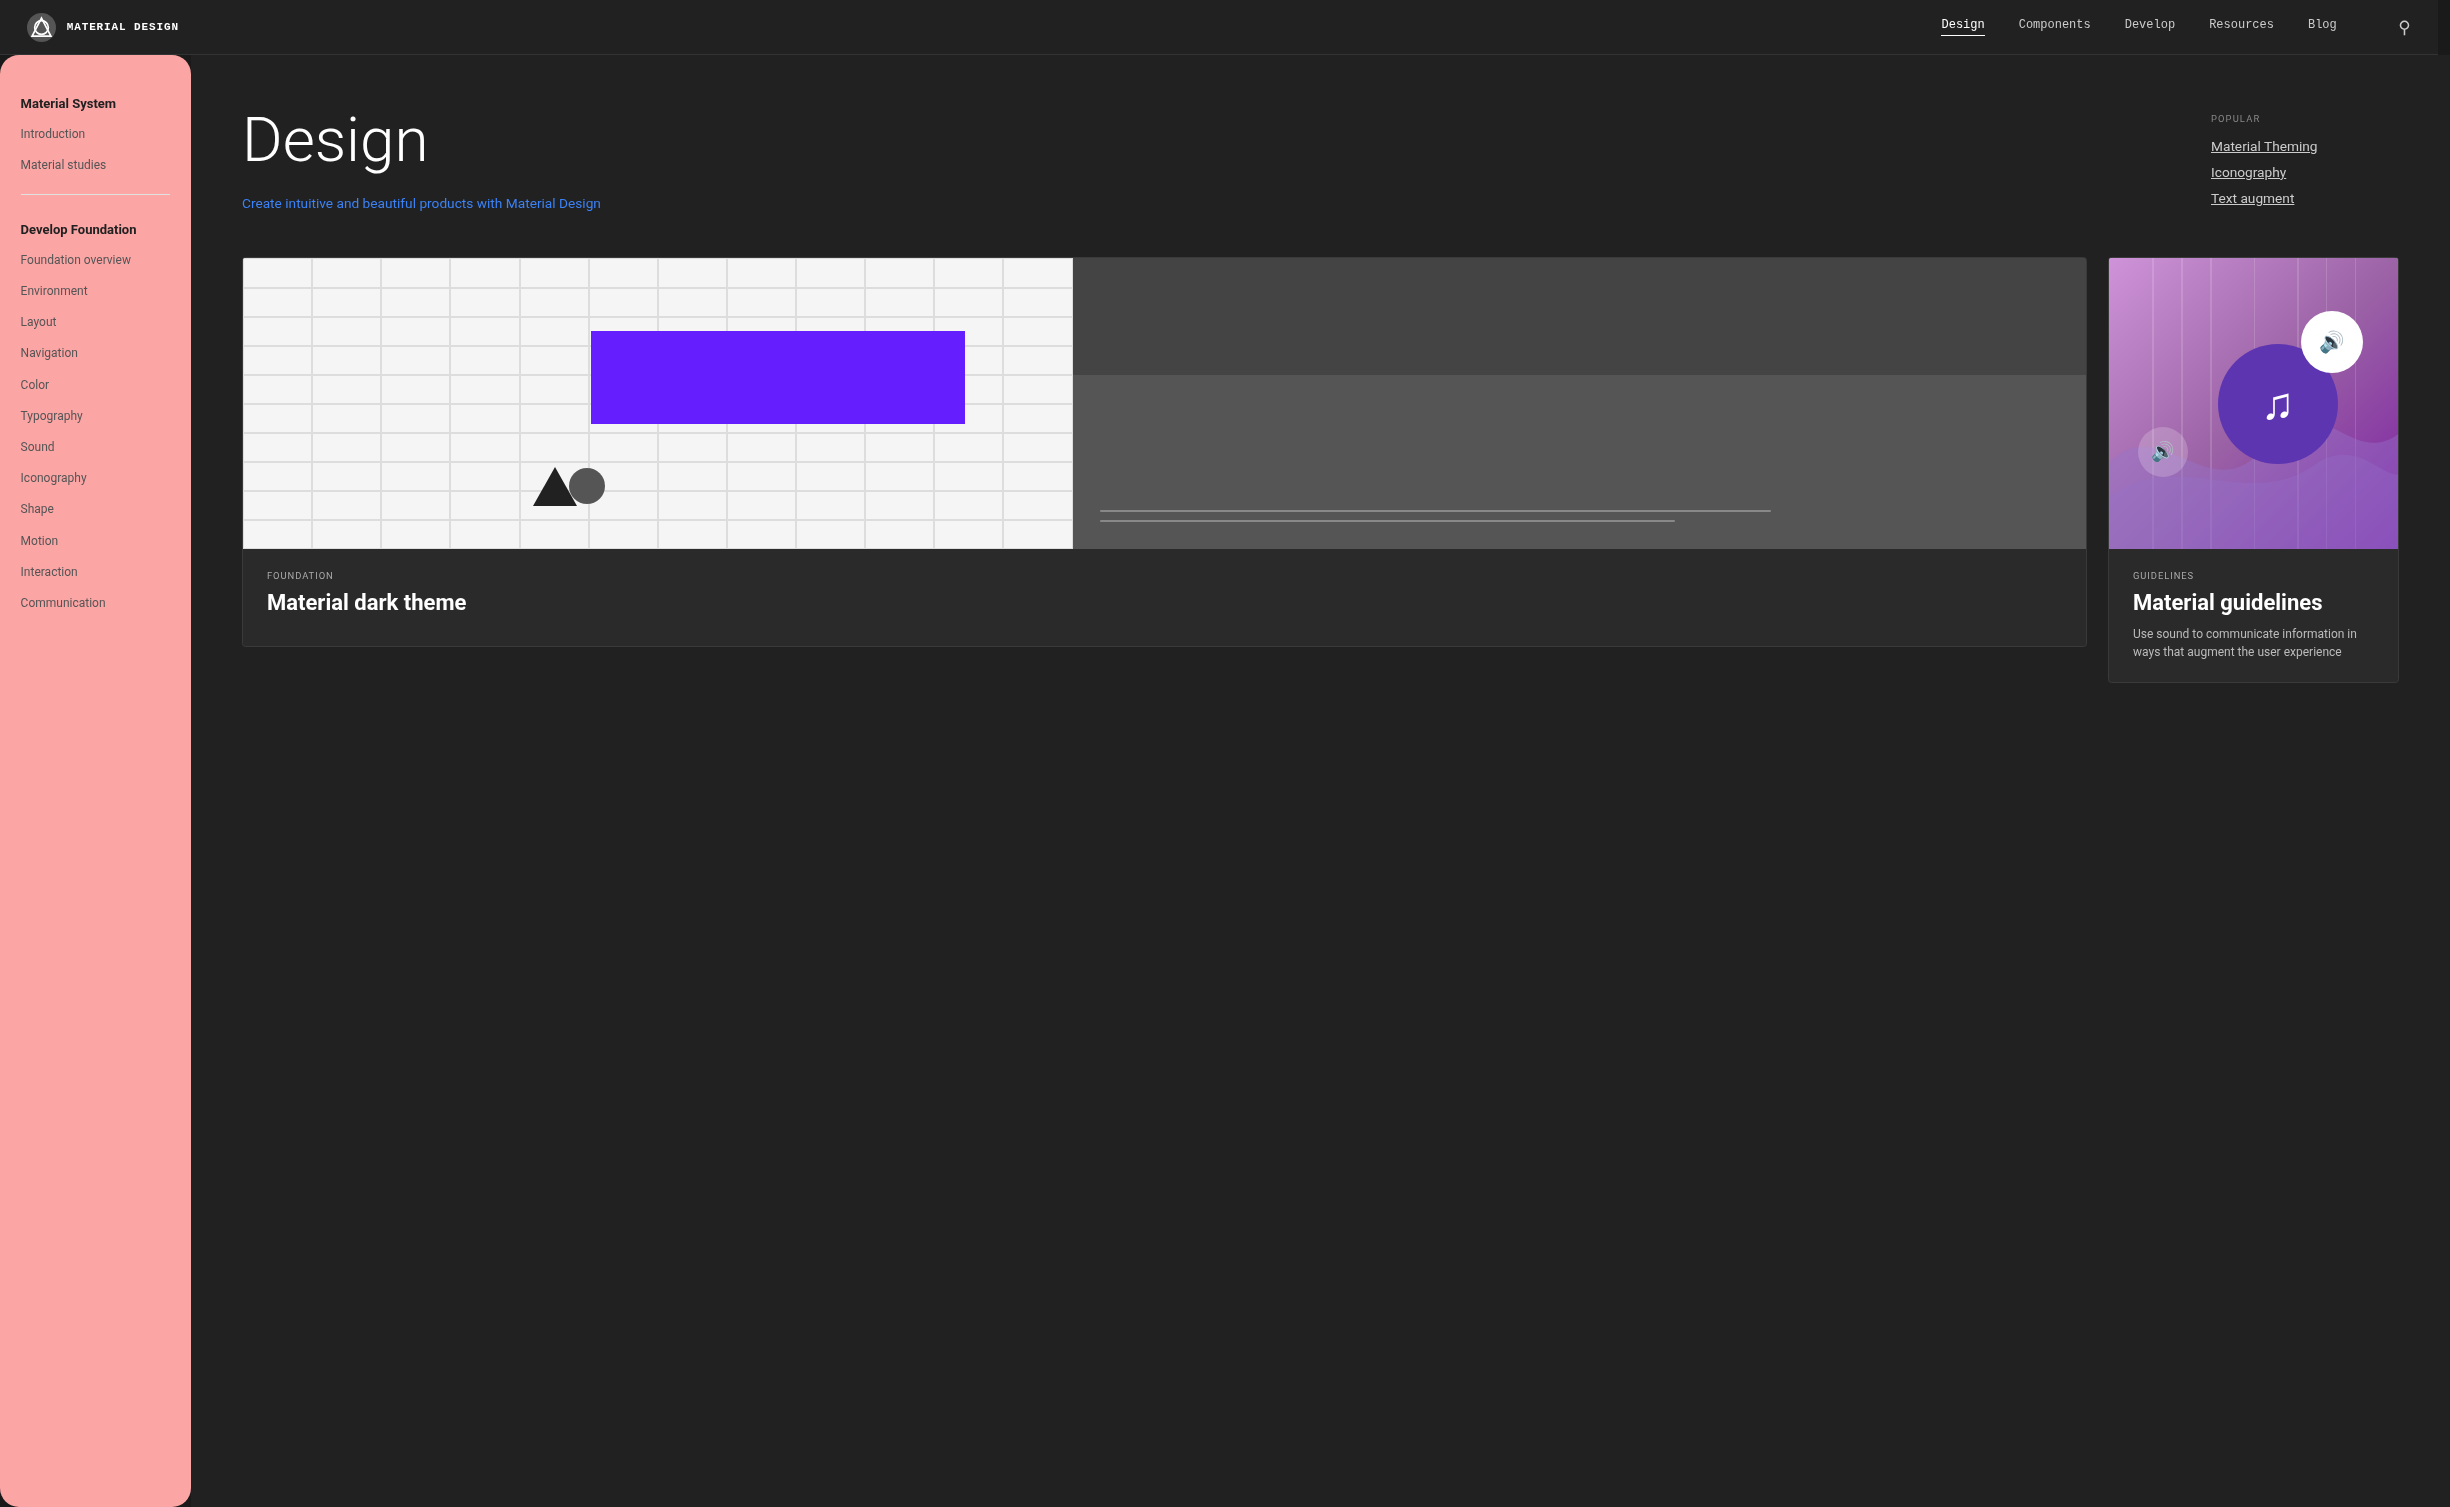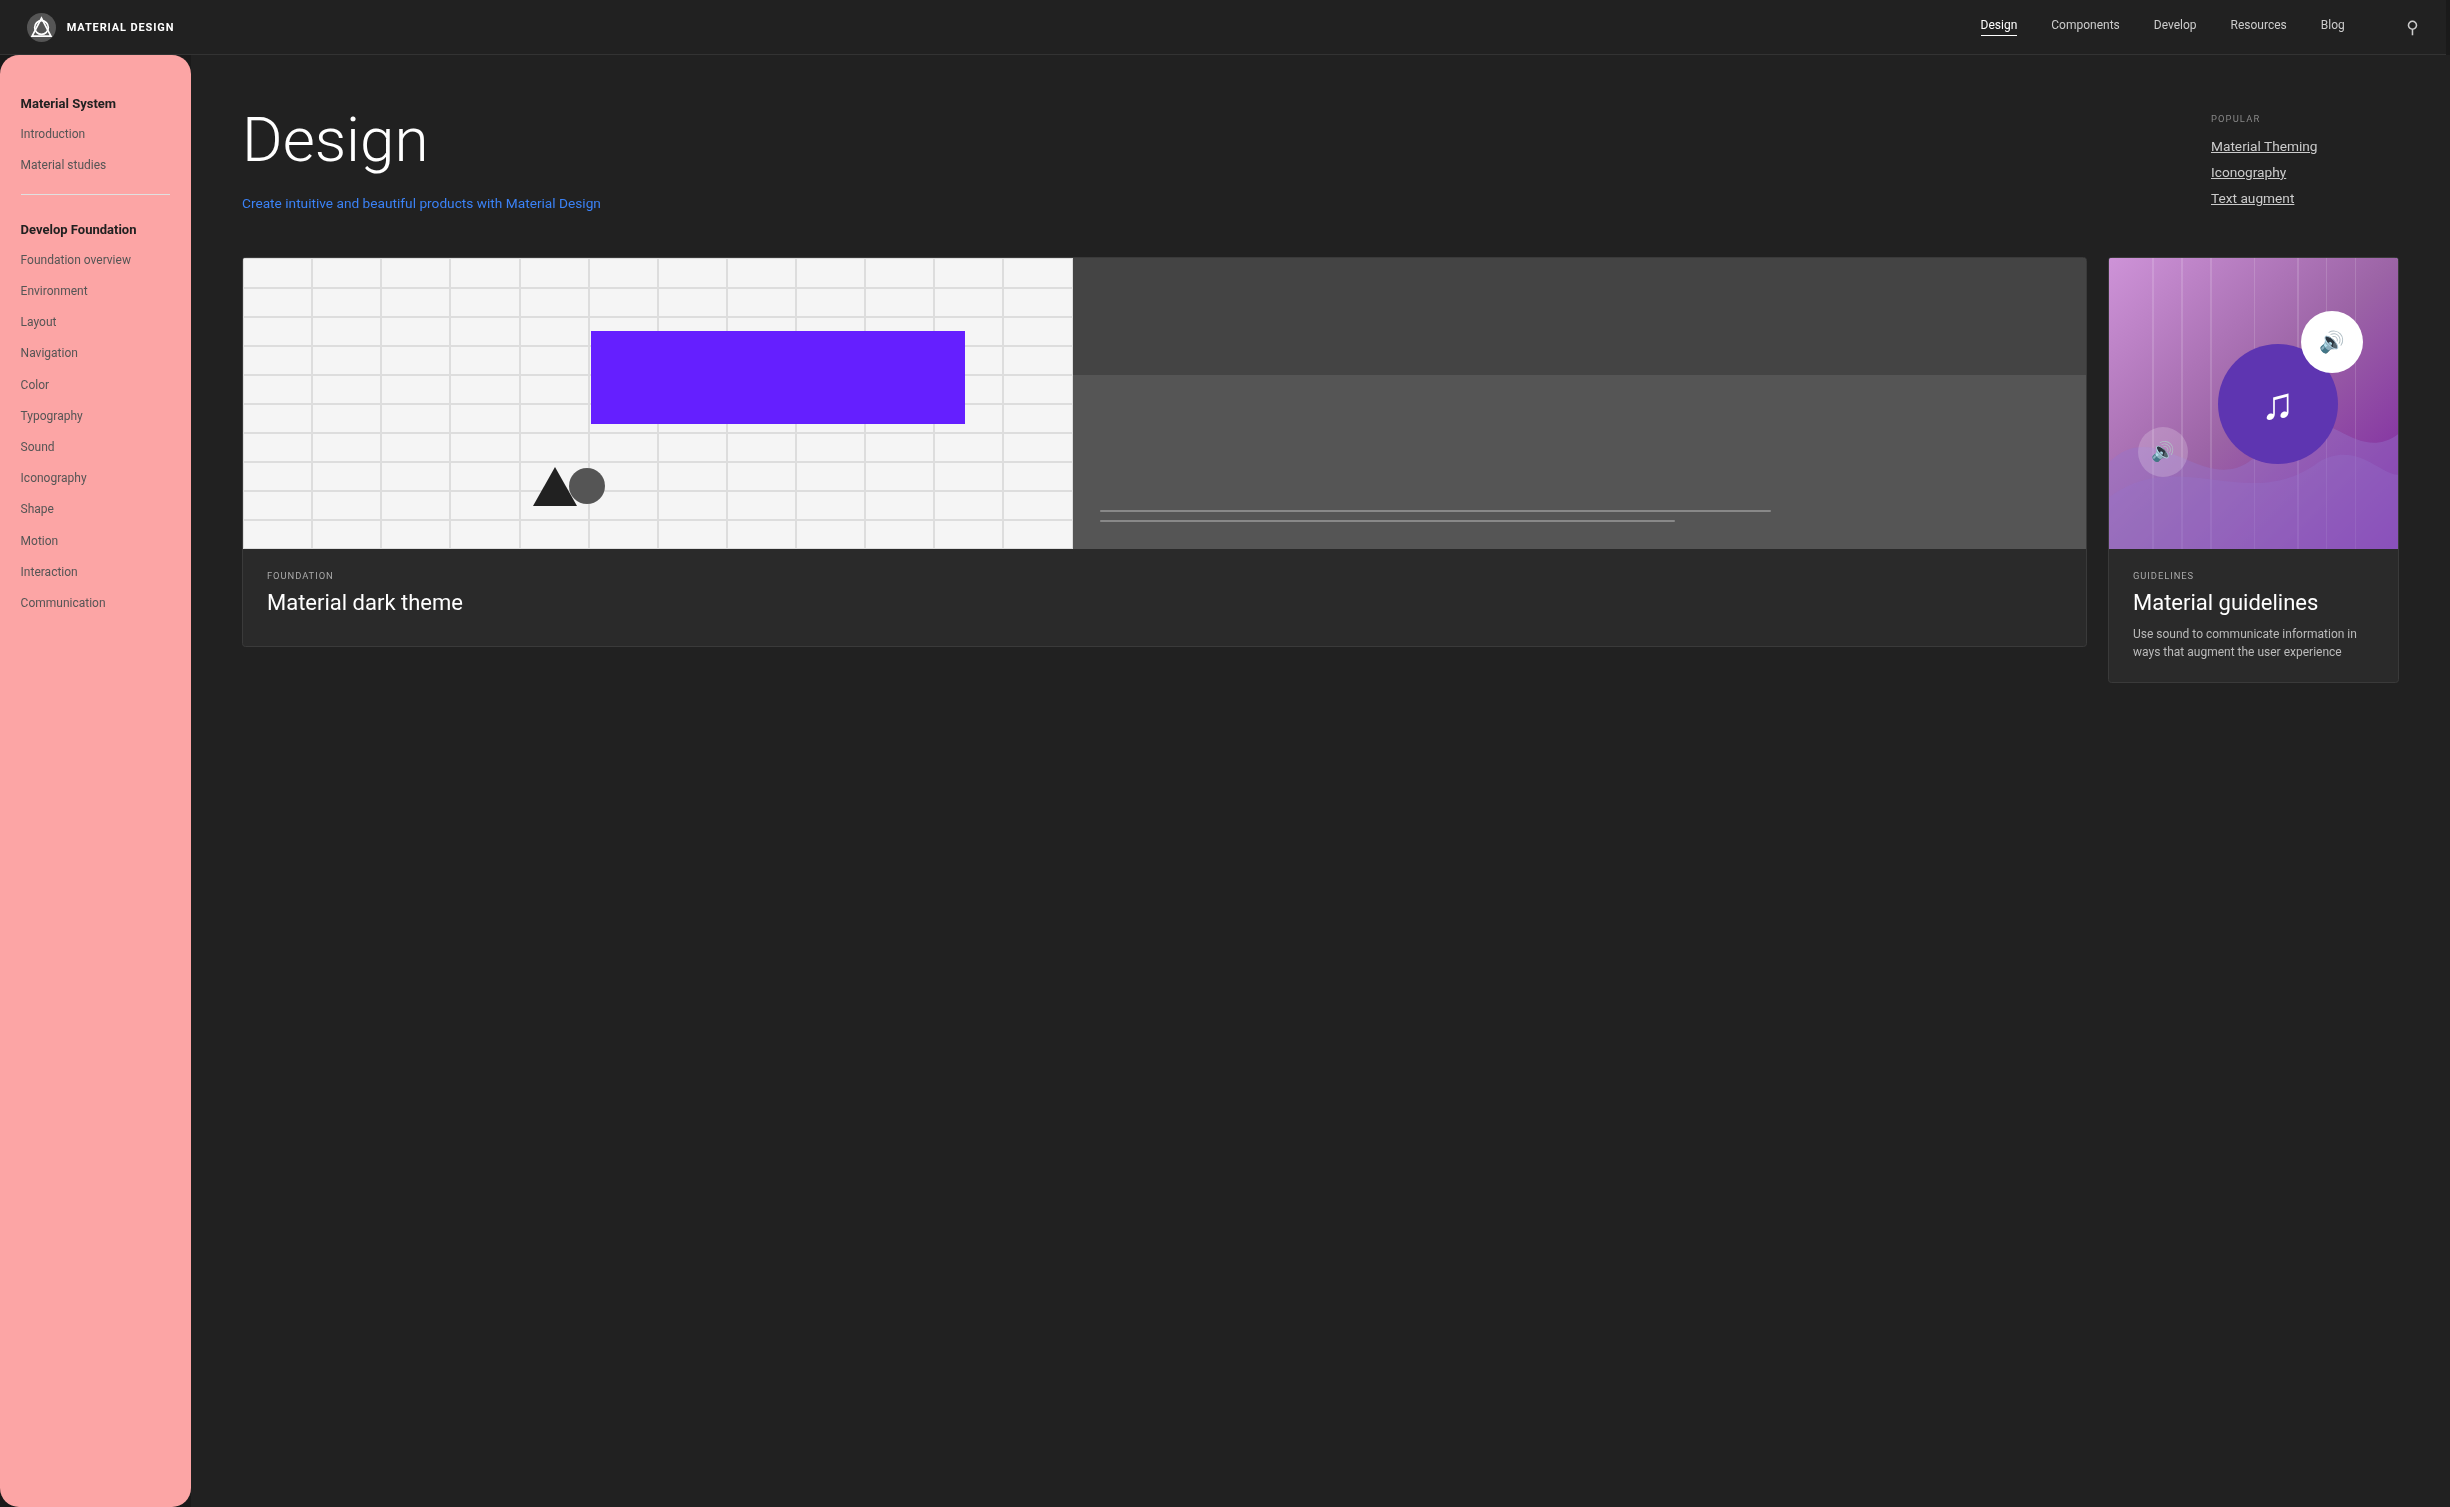--- a/index.html
+++ b/index.html
@@ -6,23 +6,24 @@
     body { font-family: 'Roboto', Arial, sans-serif; background: #1a1a1a; color: #fff; display: flex; flex-direction: column; min-height: 100vh; }
 
     
     .top-nav {
       background: #212121;
       display: flex;
       align-items: center;
       padding: 0 27.4px;
       height: 55px;
       position: fixed;
-      top: 0; left: 0; right: 4px;
+      top: 0; left: 0; right: 12px;
       z-index: 100;
       border-bottom: 0.9px solid #333;
+      font-family: Liberation Mono, monospace;
     }
     .nav-logo {
       display: flex;
       align-items: center;
       gap: 10.3px;
       flex: 1;
     }
     .nav-logo-icon {
       width: 29px;
       height: 29px;
@@ -253,21 +254,21 @@
     }
     .card-tag {
       font-size: 9.4px;
       letter-spacing: 0.1em;
       text-transform: uppercase;
       color: #aaa;
       margin-bottom: 8.6px;
     }
     .card-title {
       font-size: 22px;
-      font-weight: 400;
+      font-weight: 700;
       color: #fff;
       margin-bottom: 10.3px;
     }
     .card-desc {
       font-size: 12px;
       color: #bbb;
       line-height: 1.5;
     }
 
     

